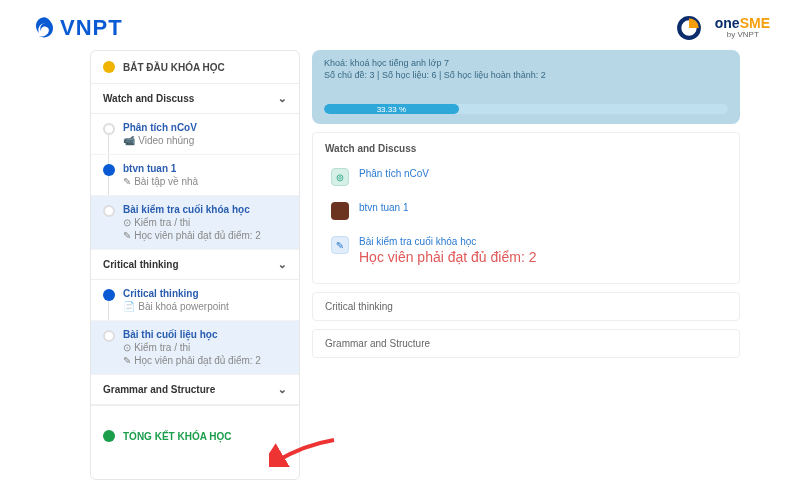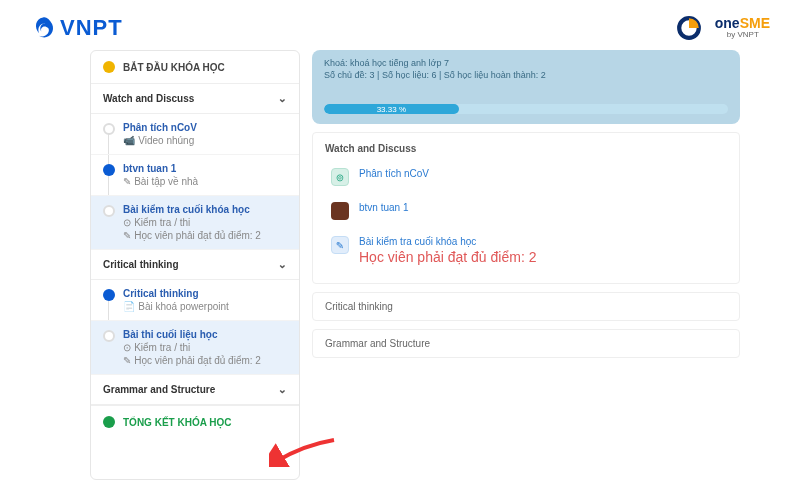--- a/index.html
+++ b/index.html
@@ -70,21 +70,21 @@
     padding: 8px 12px; border-bottom: 1px solid #f3f3f3;
     position: relative;
   }
   .sb-item.active { background: #e8f1fb; }
   .sb-item .dot { margin-top: 1px; z-index: 1; }
   .sb-item .txt { display: flex; flex-direction: column; gap: 2px; }
   .sb-item .ttl { color: #2a5db0; font-weight: 600; }
   .sb-item .sub { color: #888; font-size: 10px; }
   .sb-bottom {
     display: flex; align-items: center; gap: 8px;
-    padding: 10px 12px; border-top: 1px solid #eee;
+    padding: 24px 12px; border-top: 1px solid #eee;
   }
   .sb-bottom .title { font-weight: 700; color: #1a9e4b; font-size: 10px; }
 
   .main {
     flex: 1;
     display: flex;
     flex-direction: column;
     gap: 8px;
   }
   .course-bar {

